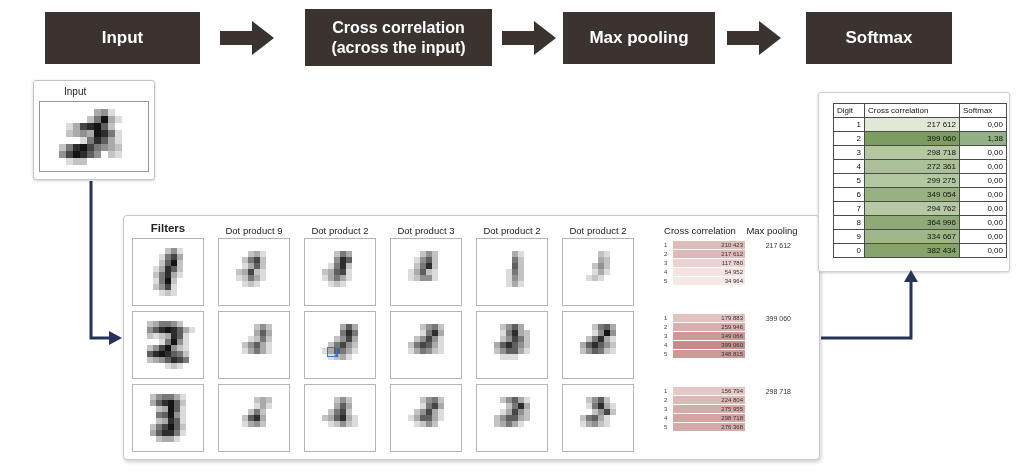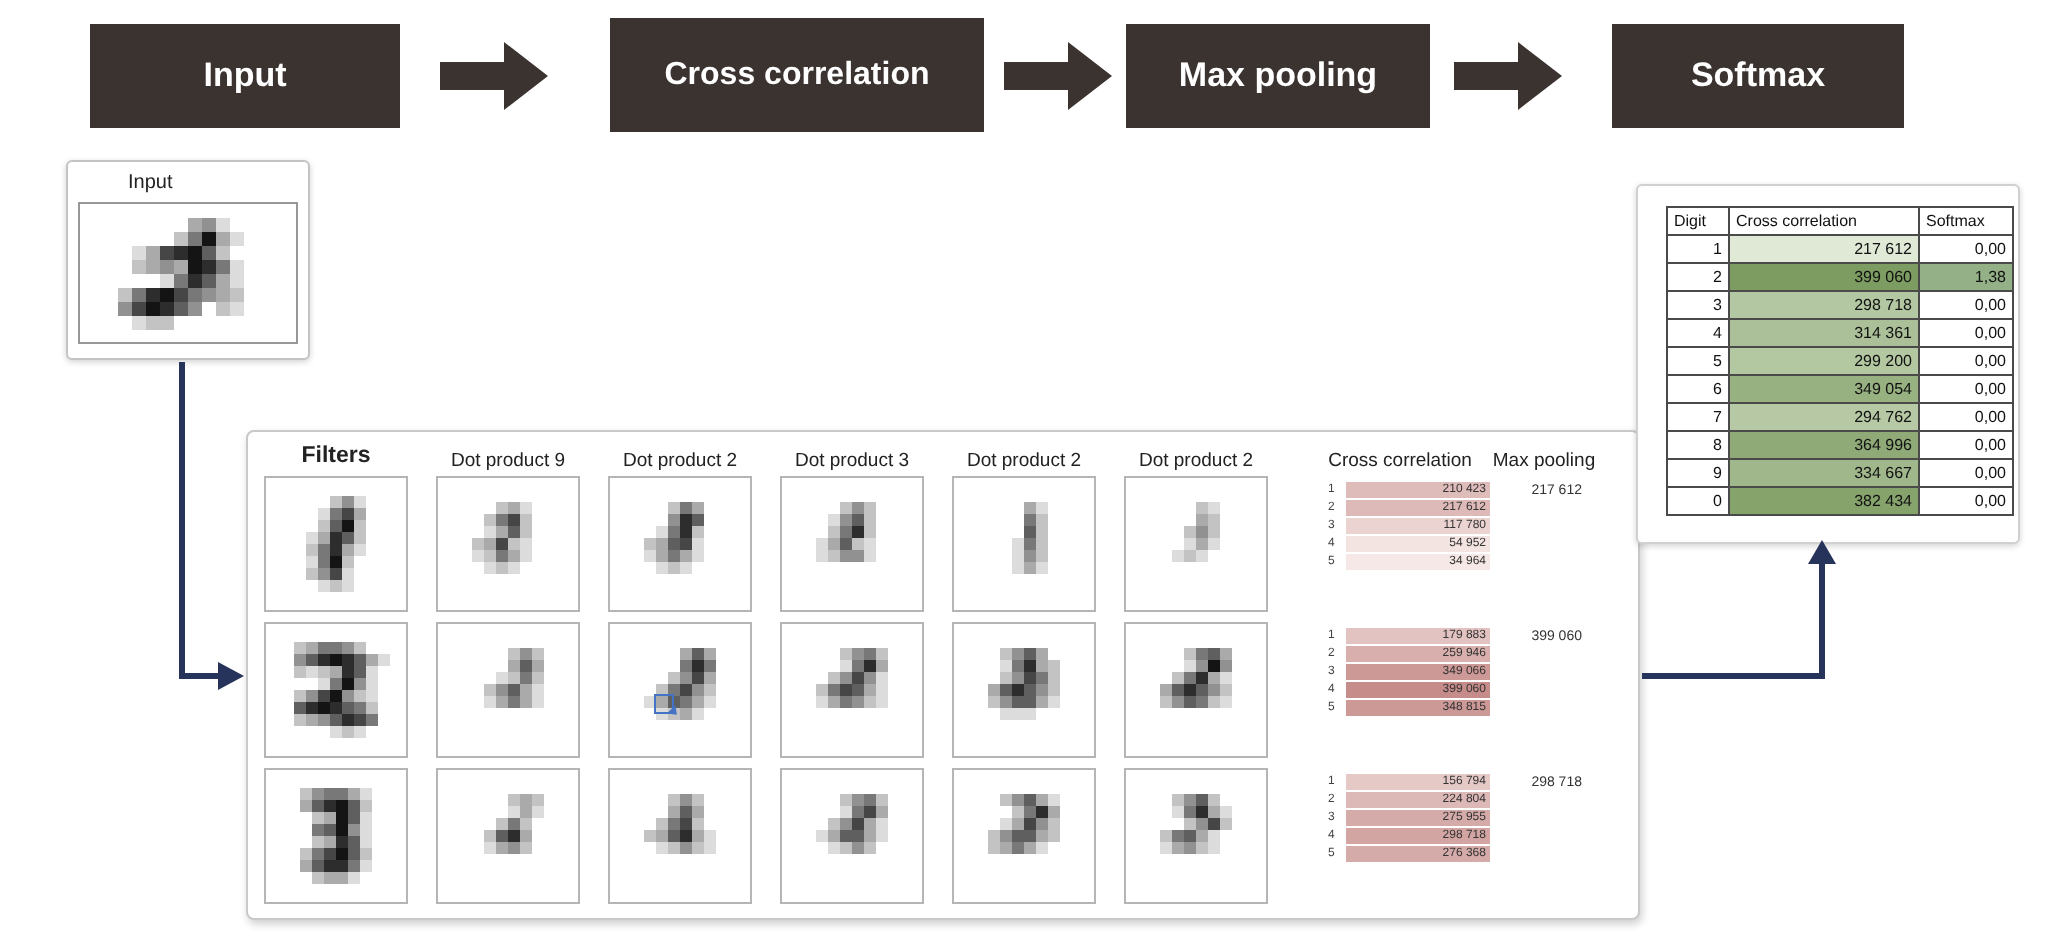--- a/index.html
+++ b/index.html
@@ -87,20 +87,21 @@
 <div class="stage">
 
   <div class="flowbox" id="fb1">
     <span>Input</span>
   </div>
   <svg class="blockarrow" id="ba1" width="54" height="34">
     <path d="M0,10 h32 v-10 l22,17 l-22,17 v-10 h-32 z" fill="#3b332f"></path>
   </svg>
   <div class="flowbox" id="fb2">
     <span>Cross correlation</span>
+    <span>(across the input)</span>
   </div>
   <svg class="blockarrow" id="ba2" width="54" height="34">
     <path d="M0,10 h32 v-10 l22,17 l-22,17 v-10 h-32 z" fill="#3b332f"></path>
   </svg>
   <div class="flowbox" id="fb3">
     <span>Max pooling</span>
   </div>
   <svg class="blockarrow" id="ba3" width="54" height="34">
     <path d="M0,10 h32 v-10 l22,17 l-22,17 v-10 h-32 z" fill="#3b332f"></path>
   </svg>
@@ -1435,26 +1436,26 @@
             <td class="cross" style="background: rgb(125, 156, 97);">399 060</td>
             <td class="softmax" style="background: rgb(147, 176, 135);">1,38</td>
           </tr>
           <tr>
             <td class="digit">3</td>
             <td class="cross" style="background: rgb(179, 199, 162);">298 718</td>
             <td class="softmax">0,00</td>
           </tr>
           <tr>
             <td class="digit">4</td>
-            <td class="cross" style="background: rgb(171, 192, 152);">314 361</td>
+            <td class="cross" style="background: rgb(171, 192, 152);">272 361</td>
             <td class="softmax">0,00</td>
           </tr>
           <tr>
             <td class="digit">5</td>
-            <td class="cross" style="background: rgb(179, 199, 161);">299 200</td>
+            <td class="cross" style="background: rgb(179, 199, 161);">299 275</td>
             <td class="softmax">0,00</td>
           </tr>
           <tr>
             <td class="digit">6</td>
             <td class="cross" style="background: rgb(152, 177, 129);">349 054</td>
             <td class="softmax">0,00</td>
           </tr>
           <tr>
             <td class="digit">7</td>
             <td class="cross" style="background: rgb(182, 201, 164);">294 762</td>

